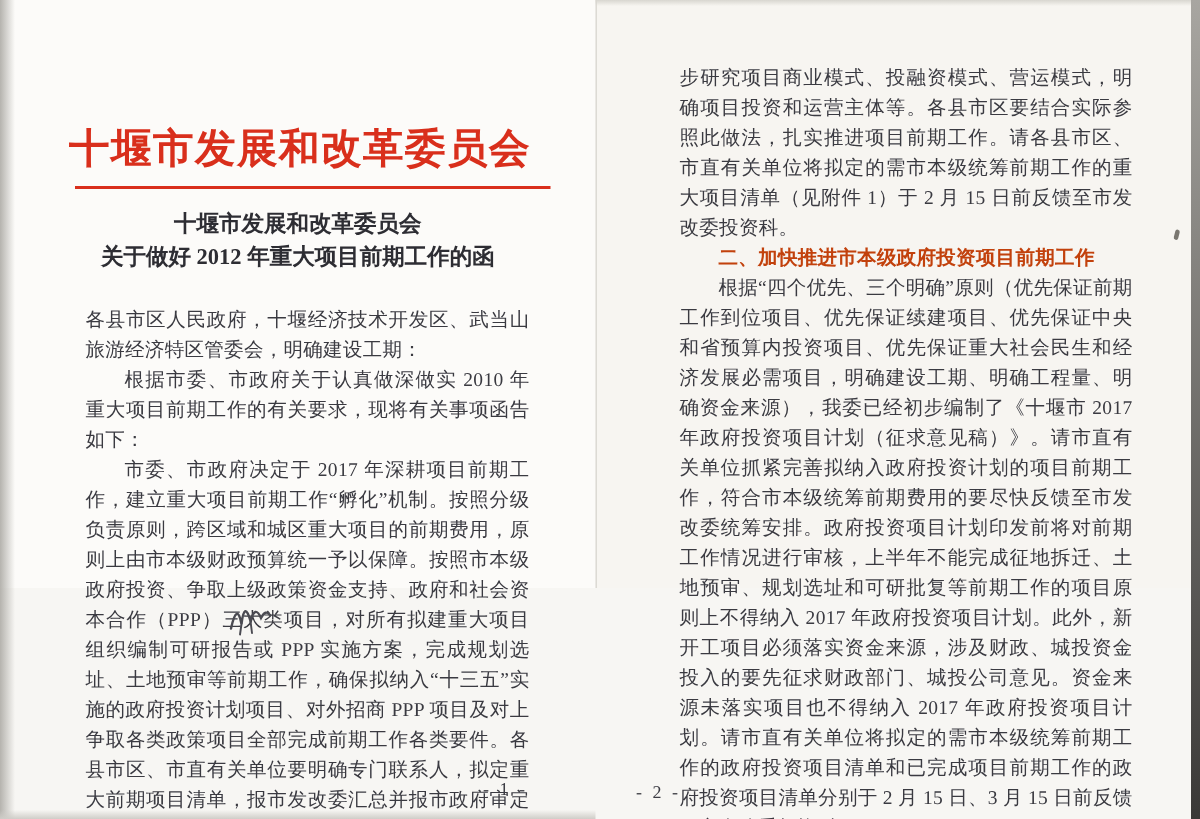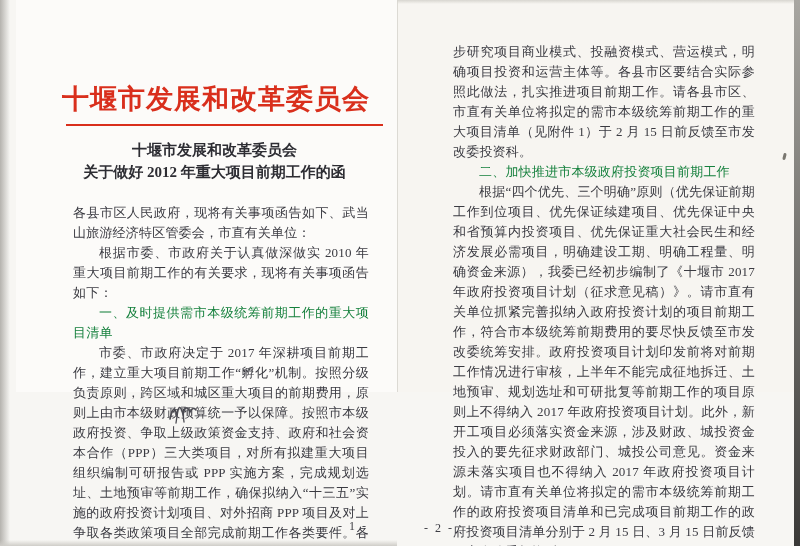--- a/index.html
+++ b/index.html
@@ -6,21 +6,21 @@
   html,body { width:800px; height:546px; }
   body {
     font-family:"Liberation Serif","DejaVu Serif",serif;
     background:#eceae6;
   }
   .scan {
     position:relative; width:800px; height:546px;
     background:#f7f6f3; overflow:hidden;
   }
   .page { position:absolute; top:0; height:392px; }
-  .page-left  { left:16px; width:397px; background:#fcfbf9; }
+  .page-left  { left:0; width:397px; background:#fcfbf9; }
   .page-right { left:397px; width:403px; background:#f7f5f1; border-left:1px solid #dcdad4; }
   .edge-left  { position:absolute; left:0; top:0; width:10px; height:546px;
                 background:linear-gradient(90deg,#b5b3ae,rgba(181,179,174,0)); }
   .edge-bottom-left { position:absolute; left:0; bottom:0; width:397px; height:6px;
                 background:linear-gradient(0deg,#cfcdc8,rgba(207,205,200,0)); }
   .edge-right { position:absolute; right:0; top:0; width:6px; height:546px;
                 background:linear-gradient(180deg,#a8a6a1,#3a3937); }
   .edge-top-right { position:absolute; left:397px; top:0; width:403px; height:4px;
                 background:linear-gradient(180deg,#d8d6d0,rgba(216,214,208,0)); }
 
@@ -41,23 +41,23 @@
     color:#2d2d33;
   }
   .body-block {
     position:absolute; color:#3a3a41; font-size:13px; line-height:20px;
     text-align:justify; letter-spacing:0.2px;
   }
   .body-left  { left:57px;  top:203px; width:296px; }
   .body-right { left:55px;  top:42px;  width:302px; }
   .p-indent { text-indent:26px; }
   .sec-heading {
-    font-weight:normal; text-indent:26px;
+    font-weight:bold; text-indent:26px;
     font-family:"Liberation Sans","DejaVu Sans",sans-serif;
-    color:#15803d;
+    color:#c2410c;
   }
   .page-num {
     position:absolute; font-size:12px; color:#3d3d44; letter-spacing:2px;
   }
   .page-num-1 { top:519px; left:322px; }
   .page-num-2 { top:521px; left:26px; }
   .scribble { position:absolute; left:151px; top:397px; width:32px; height:28px; }
   .ink-speck {
     position:absolute; left:783px; top:153px; width:3px; height:7px;
     background:#5a5750; border-radius:2px; transform:rotate(14deg); opacity:.8;
@@ -71,23 +71,22 @@
   <div class="page page-left">
     <div class="letterhead">十堰市发展和改革委员会</div>
     <div class="red-rule"></div>
 
     <div class="doc-title">
       <div>十堰市发展和改革委员会</div>
       <div>关于做好 2012 年重大项目前期工作的函</div>
     </div>
 
     <div class="body-block body-left">
-      <p>各县市区人民政府，现将有关事项函告如下、武当山旅游经济特区管委会，市直有关单位：</p>
+      <p>各县市区人民政府，十堰经济技术开发区、武当山旅游经济特区管委会，明确建设工期：</p>
       <p class="p-indent">根据市委、市政府关于认真做深做实 2010 年重大项目前期工作的有关要求，现将有关事项函告如下：</p>
-      <p class="sec-heading">一、及时提供需市本级统筹前期工作的重大项目清单</p>
       <p class="p-indent">市委、市政府决定于 2017 年深耕项目前期工作，建立重大项目前期工作“孵化”机制。按照分级负责原则，跨区域和城区重大项目的前期费用，原则上由市本级财政预算统一予以保障。按照市本级政府投资、争取上级政策资金支持、政府和社会资本合作（PPP）三大类项目，对所有拟建重大项目组织编制可研报告或 PPP 实施方案，完成规划选址、土地预审等前期工作，确保拟纳入“十三五”实施的政府投资计划项目、对外招商 PPP 项目及对上争取各类政策项目全部完成前期工作各类要件。各县市区、市直有关单位要明确专门联系人，拟定重大前期项目清单，报市发改委汇总并报市政府审定后，由市财政局安排专项经费开展前期工作，并同</p>
     </div>
 
     <svg class="scribble" viewBox="0 0 32 28">
       <path d="M3 22 Q7 4 10 19 Q12 3 16 17 Q19 6 23 15 Q26 9 29 13" fill="none" stroke="#4b4b52" stroke-width="1.6" stroke-linecap="round"></path>
       <path d="M10 19 L9 26 M16 17 L17 25" fill="none" stroke="#4b4b52" stroke-width="1.3" stroke-linecap="round"></path>
     </svg>
 
     <div class="page-num page-num-1">- 1 -</div>
   </div>

